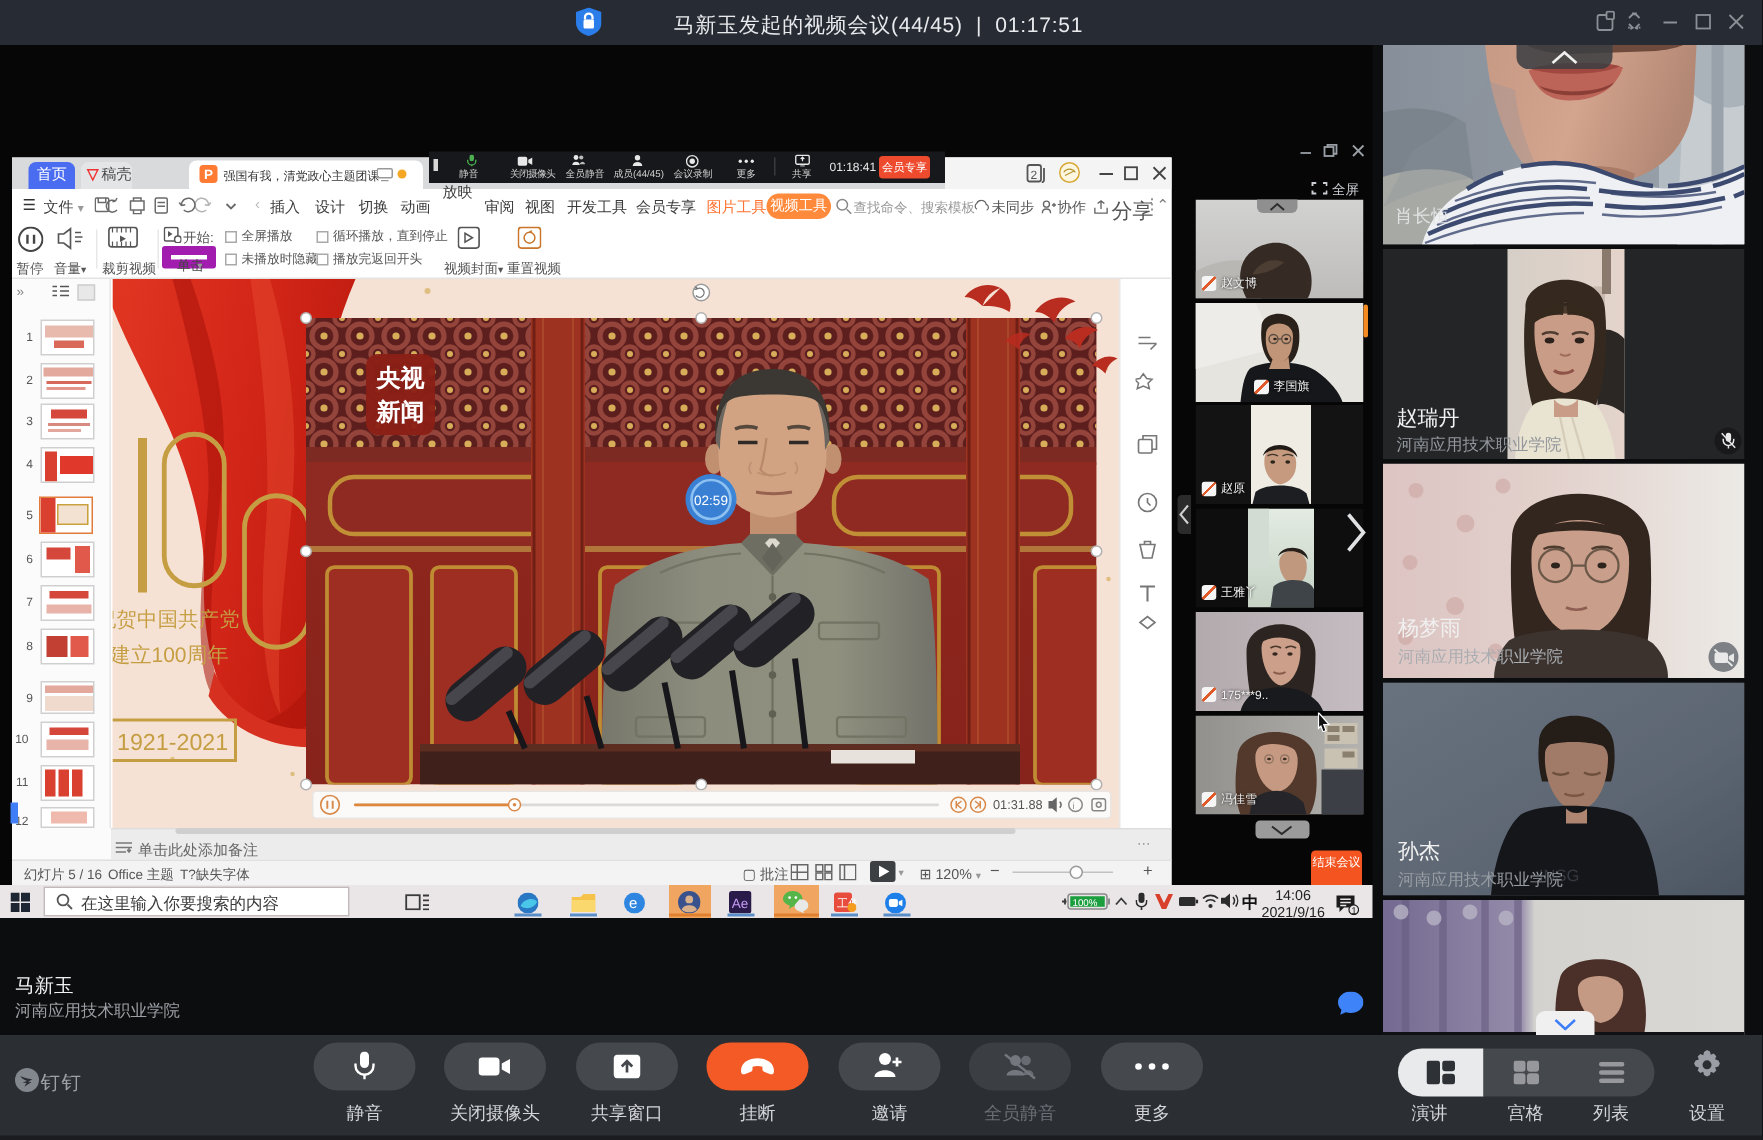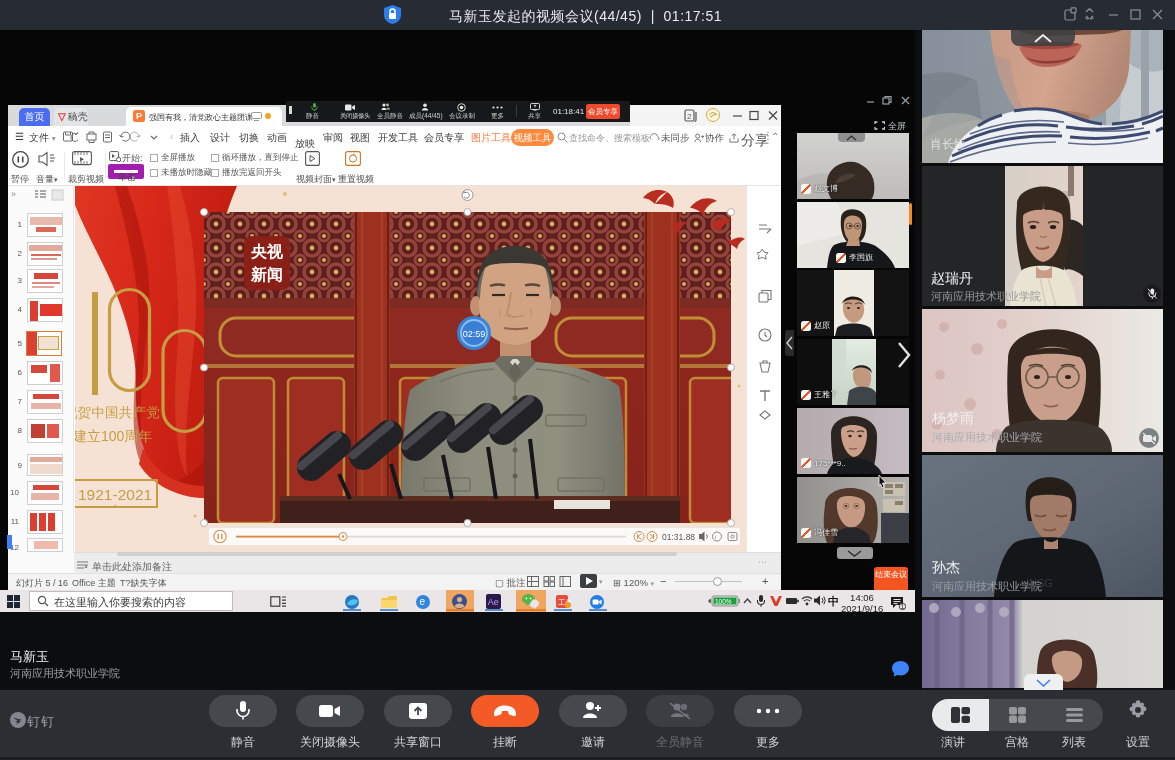--- a/index.html
+++ b/index.html
@@ -103,21 +103,21 @@
         <path d="M58 6 a4.5 4.5 0 1 1 1.5 3 M58 6 l-1.5-2 M58 6 l2.5-0.5"></path>
         <path d="M76 6 a4.5 4.5 0 1 0-1.5 3 M76 6 l1.5-2 M76 6 l-2.5-0.5" opacity="0.5"></path>
         <path d="M88 5 l3 3 3-3" stroke-width="1.2"></path>
       </g>
     </svg>
     <div class="a m" style="left:162px;top:26px;color:#bbb">‹</div>
     <div class="a m" style="left:172px;top:26px">插入</div>
     <div class="a m" style="left:202px;top:26px">设计</div>
     <div class="a m" style="left:231px;top:26px">切换</div>
     <div class="a m" style="left:259px;top:26px">动画</div>
-    <div class="a m" style="left:287px;top:32px">放映</div>
+    <div class="a m" style="left:287px;top:16px">放映</div>
     <div class="a m" style="left:315px;top:26px">审阅</div>
     <div class="a m" style="left:342px;top:26px">视图</div>
     <div class="a m" style="left:370px;top:26px">开发工具</div>
     <div class="a m" style="left:416px;top:26px">会员专享</div>
     <div class="a m" style="left:463px;top:26px;color:#ff7230">图片工具</div>
     <div class="a" style="left:503px;top:23.5px;width:43px;height:17px;background:#ff8a3b;border-radius:9px;color:#fff;font-size:9.5px;text-align:center;line-height:17px">视频工具</div>
     <svg class="a" style="left:549px;top:27px" width="11" height="11" viewBox="0 0 11 11">
         <circle cx="4.5" cy="4.5" r="3.5" stroke="#888" fill="none"></circle>
         <path d="M7.5 7.5 L10.5 10.5" stroke="#888"></path>
       </svg>

